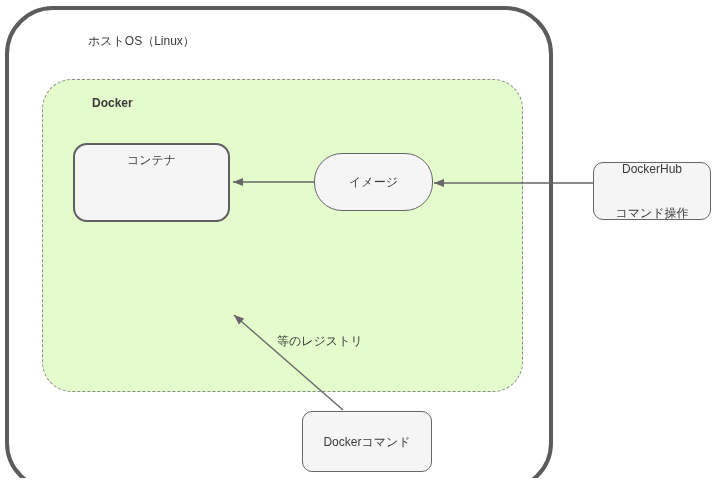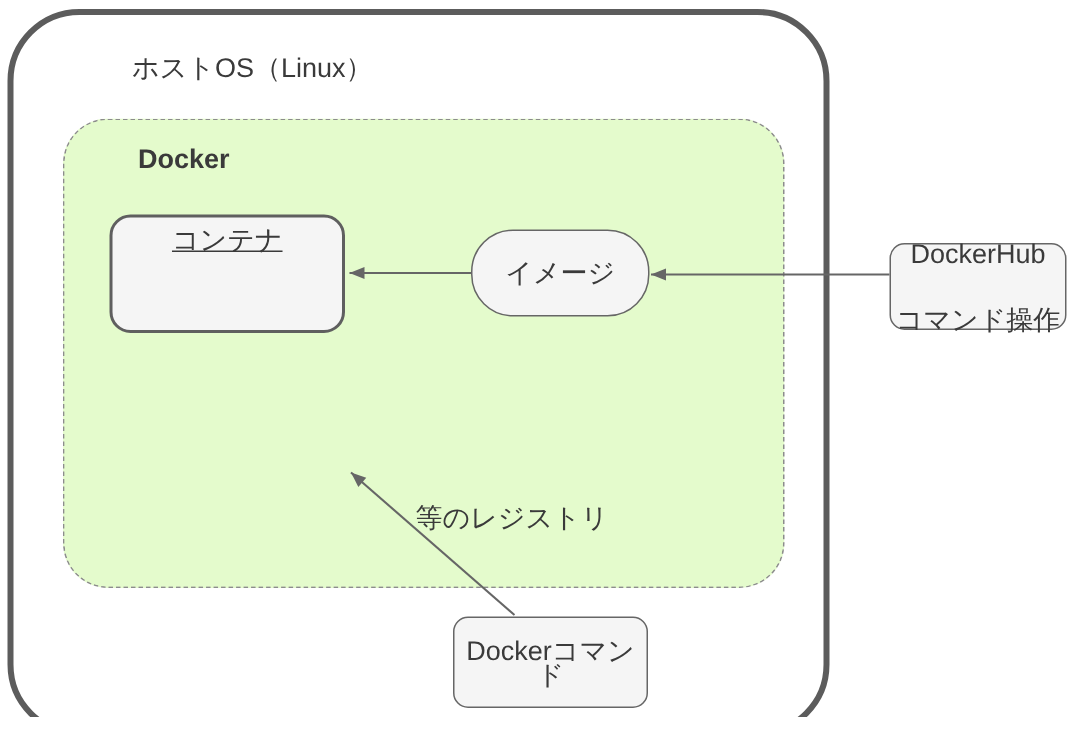--- a/index.html
+++ b/index.html
@@ -8,21 +8,21 @@
     background: #ffffff;
     font-family: "Liberation Sans", "DejaVu Sans", sans-serif;
   }
   #canvas {
     position: relative;
     width: 713px;
     height: 478px;
     background: #ffffff;
     overflow: hidden;
     color: #3a3a3a;
-    font-size: 18px;
+    font-size: 12px;
   }
   .abs { position: absolute; box-sizing: border-box; }
 
   
   .host-box {
     left: 5px; top: 6px;
     width: 548px; height: 485px;
     border: 4px solid #5c5c5c;
     border-radius: 48px;
     background: #ffffff;
@@ -53,21 +53,20 @@
     border-radius: 10px;
     display: flex;
     align-items: center;
     justify-content: center;
     text-align: center;
     line-height: 16px;
   }
   .node.thick {
     border: 2px solid #5f5f5f;
     border-radius: 14px;
-    text-decoration: underline;
   }
 
   .container-node {
     left: 73px; top: 143px;
     width: 157px; height: 79px;
     flex-direction: column;
     justify-content: flex-start;
     padding-top: 7px;
   }
   .container-title { line-height: 16px; }

